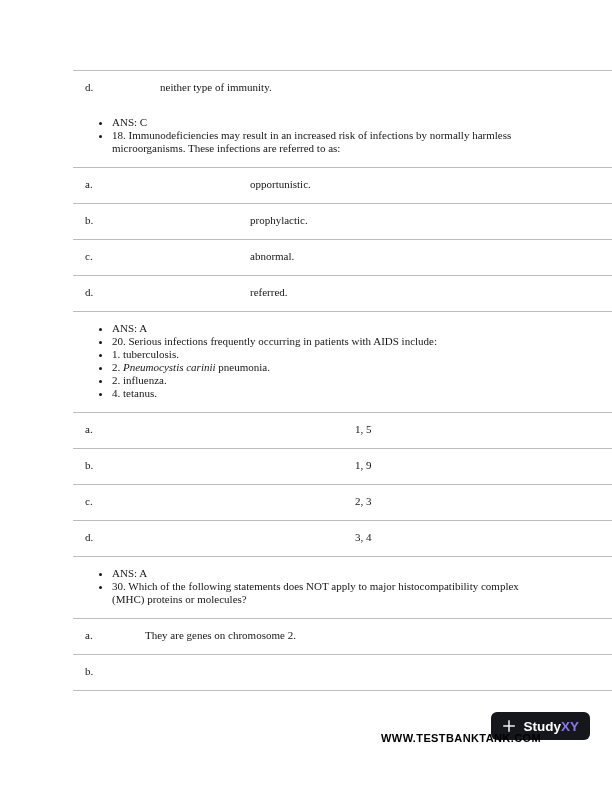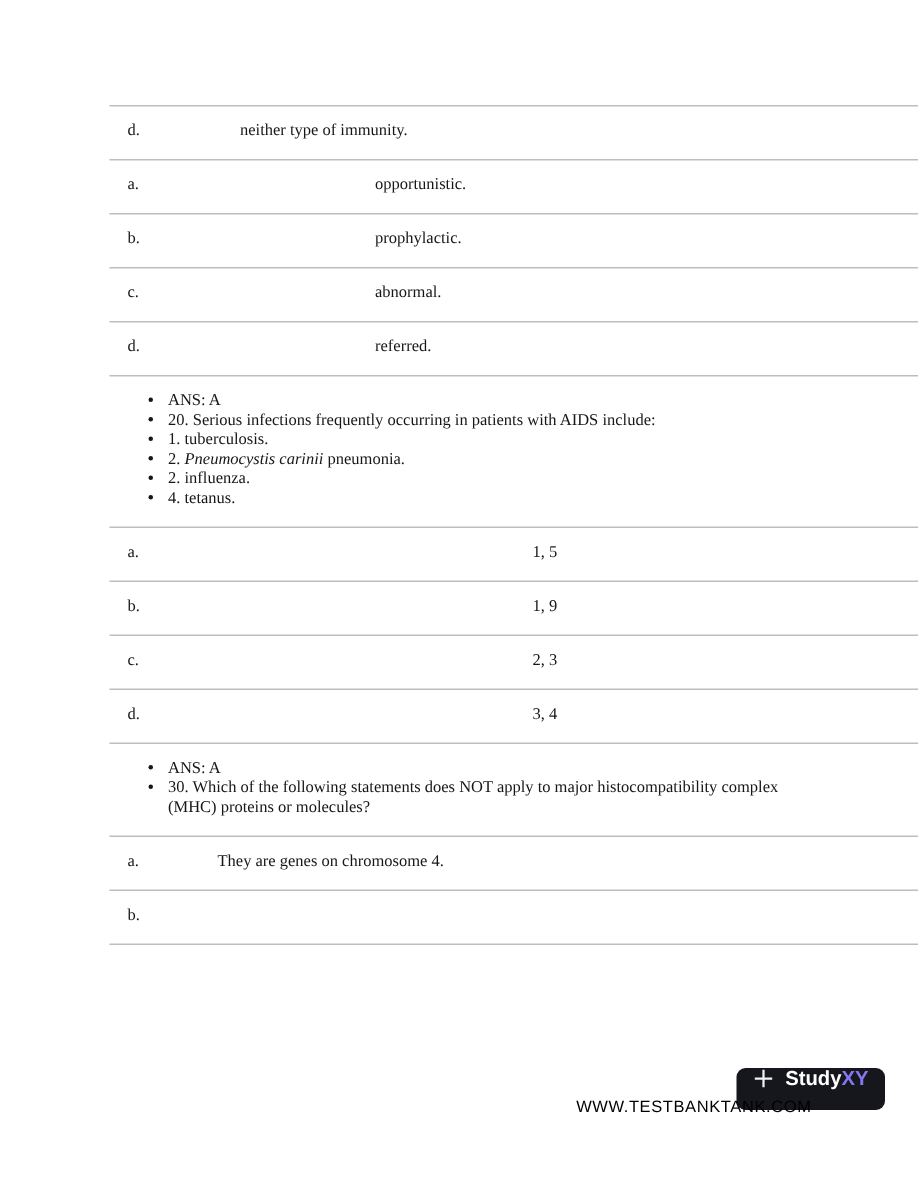--- a/index.html
+++ b/index.html
@@ -41,57 +41,61 @@
   }
   ul.bullets li { margin: 0; padding: 0; }
 
   .brand-badge {
     position: absolute;
     right: 22px;
     top: 712px;
     height: 28px;
     box-sizing: border-box;
     display: flex;
-    align-items: flex-start;
+    align-items: center;
     gap: 7px;
     padding: 0 11px;
     background: #16171d;
     border-radius: 6px;
     font-family: "Liberation Sans", sans-serif;
     font-size: 13.5px;
     font-weight: 700;
     color: #ffffff;
   }
   .brand-badge .accent { color: #8577f3; }
   .plus-wrap { display: flex; align-items: center; }
 
   .site-url {
     position: absolute;
     right: 71px;
     top: 732px;
     font-family: "Liberation Sans", sans-serif;
     font-size: 11px;
-    font-weight: 400;
+    font-weight: 700;
     letter-spacing: 0.4px;
     color: #000000;
   }
 </style>
 </head>
 <body>
 
 <div class="page">
   <div class="content">
 
     <div class="opt-group open-bottom first-group">
       <div class="opt-row indent-top">
         <span class="letter">d.</span>
         <span class="text">neither type of immunity.</span>
       </div>
     </div>
 
+    <ul class="bullets">
+      <li>ANS: C</li>
+      <li>18. Immunodeficiencies may result in an increased risk of infections by normally harmless microorganisms. These infections are referred to as:</li>
+    </ul>
 
     <div class="opt-group g18">
       <div class="opt-row">
         <span class="letter">a.</span>
         <span class="text">opportunistic.</span>
       </div>
       <div class="opt-row">
         <span class="letter">b.</span>
         <span class="text">prophylactic.</span>
       </div>
@@ -134,21 +138,21 @@
     </div>
 
     <ul class="bullets">
       <li>ANS: A</li>
       <li>30. Which of the following statements does NOT apply to major histocompatibility complex (MHC) proteins or molecules?</li>
     </ul>
 
     <div class="opt-group g20">
       <div class="opt-row">
         <span class="letter">a.</span>
-        <span class="text">They are genes on chromosome 4.</span>
+        <span class="text">They are genes on chromosome 2.</span>
       </div>
       <div class="opt-row">
         <span class="letter">b.</span>
       </div>
     </div>
 
   </div>
 
   <div class="brand-badge">
     <span class="plus-wrap">

